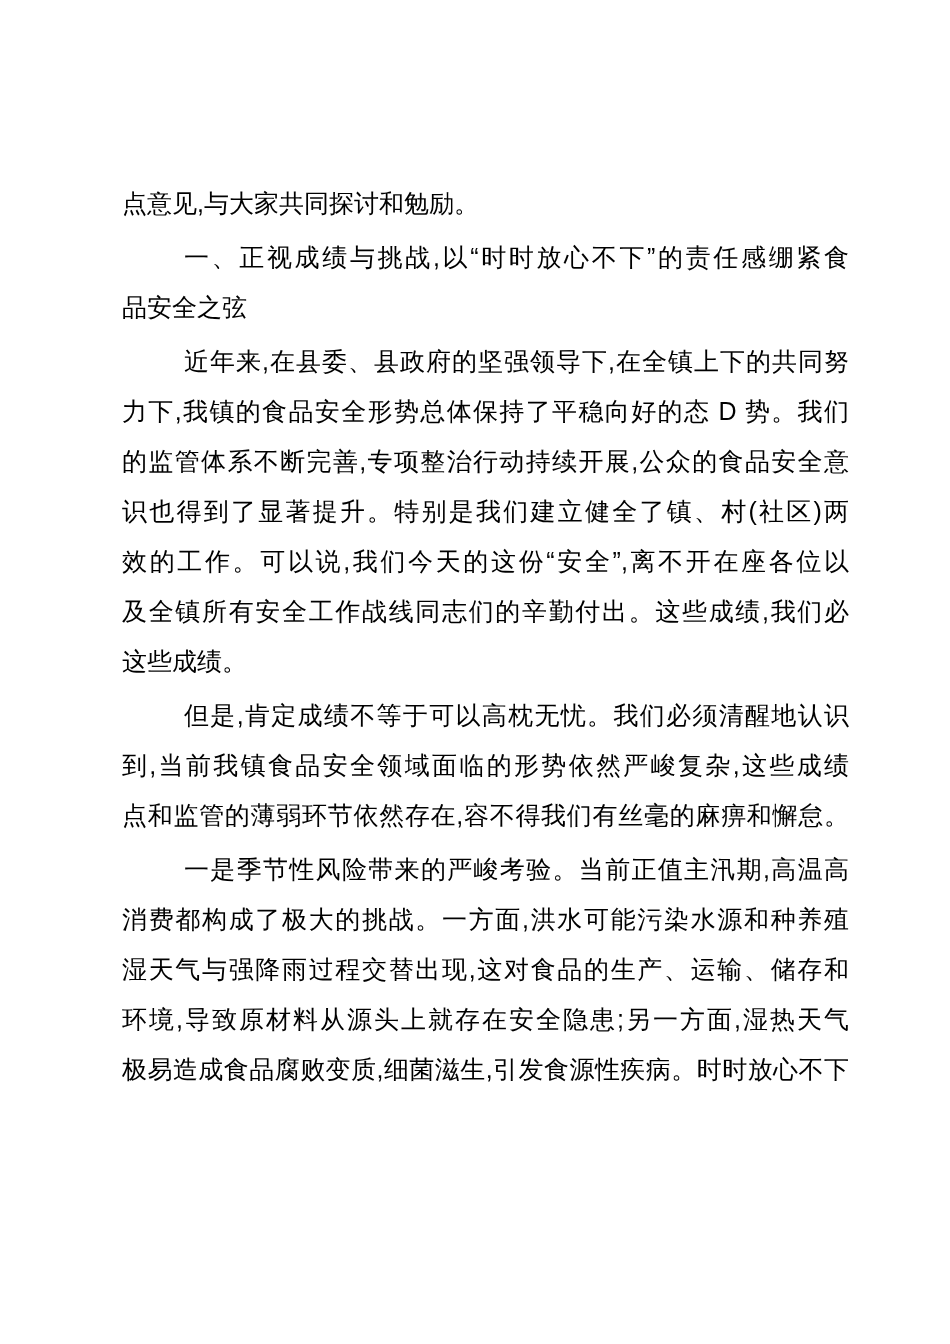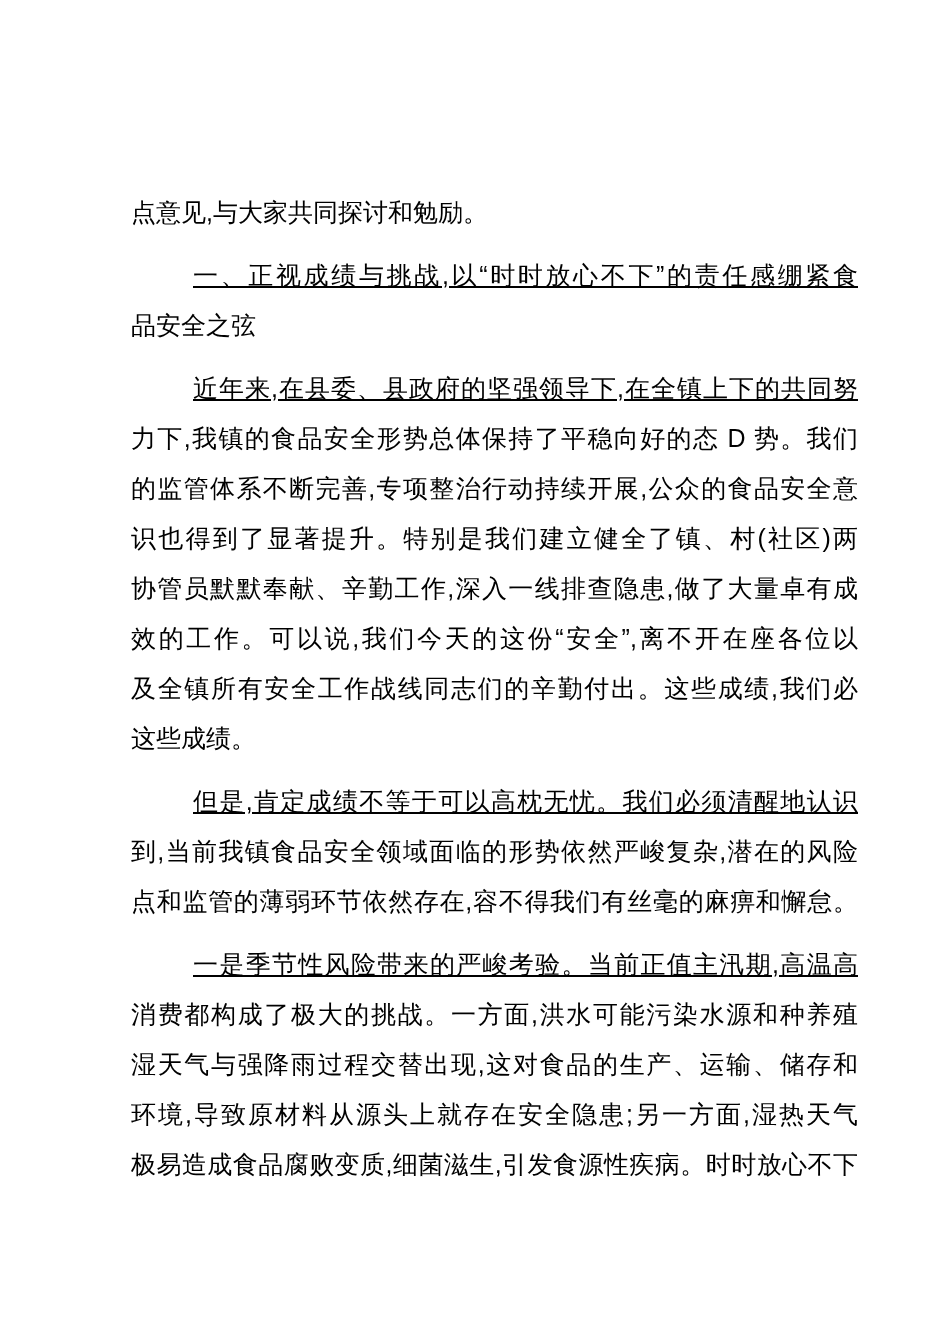--- a/index.html
+++ b/index.html
@@ -18,65 +18,63 @@
     position: absolute;
     left: 118px;
     top: 174px;
     width: 727px;
     color: #000000;
     font-family: "Liberation Sans", "DejaVu Sans", sans-serif;
     font-size: 25px;
     line-height: 50px;
   }
   .para {
-    margin: 13px;
+    margin: 4px;
     padding: 0;
   }
   .line {
     width: 727px;
     text-align: justify;
     text-justify: inter-character;
     text-align-last: left;
     overflow: hidden;
     white-space: nowrap;
   }
   .line.justify {
     text-align-last: justify;
   }
   .line.indent {
     padding-left: 62px;
     width: 665px;
-    text-decoration: underline;
   }
 </style>
 </head>
 <body>
 
 <div class="page">
   <div class="content">
       <div class="para">
         <div class="line">点意见,与大家共同探讨和勉励。</div>
       </div>
       <div class="para">
         <div class="line indent justify">一、正视成绩与挑战,以“时时放心不下”的责任感绷紧食</div>
         <div class="line">品安全之弦</div>
       </div>
       <div class="para">
         <div class="line indent justify">近年来,在县委、县政府的坚强领导下,在全镇上下的共同努</div>
         <div class="line justify">力下,我镇的食品安全形势总体保持了平稳向好的态 D 势。我们</div>
         <div class="line justify">的监管体系不断完善,专项整治行动持续开展,公众的食品安全意</div>
         <div class="line justify">识也得到了显著提升。特别是我们建立健全了镇、村(社区)两</div>
-        <div class="line justify">协管员默默奉献、辛勤工作,深入一线排查隐患,做了大量卓有成</div>
         <div class="line justify">效的工作。可以说,我们今天的这份“安全”,离不开在座各位以</div>
         <div class="line justify">及全镇所有安全工作战线同志们的辛勤付出。这些成绩,我们必</div>
         <div class="line">这些成绩。</div>
       </div>
       <div class="para">
         <div class="line indent justify">但是,肯定成绩不等于可以高枕无忧。我们必须清醒地认识</div>
-        <div class="line justify">到,当前我镇食品安全领域面临的形势依然严峻复杂,潜在的风险</div>
+        <div class="line justify">到,当前我镇食品安全领域面临的形势依然严峻复杂,这些成绩</div>
         <div class="line justify">点和监管的薄弱环节依然存在,容不得我们有丝毫的麻痹和懈怠。</div>
       </div>
       <div class="para">
         <div class="line indent justify">一是季节性风险带来的严峻考验。当前正值主汛期,高温高</div>
         <div class="line justify">消费都构成了极大的挑战。一方面,洪水可能污染水源和种养殖</div>
         <div class="line justify">湿天气与强降雨过程交替出现,这对食品的生产、运输、储存和</div>
         <div class="line justify">环境,导致原材料从源头上就存在安全隐患;另一方面,湿热天气</div>
         <div class="line justify">极易造成食品腐败变质,细菌滋生,引发食源性疾病。时时放心不下</div>
       </div>
     </div>

